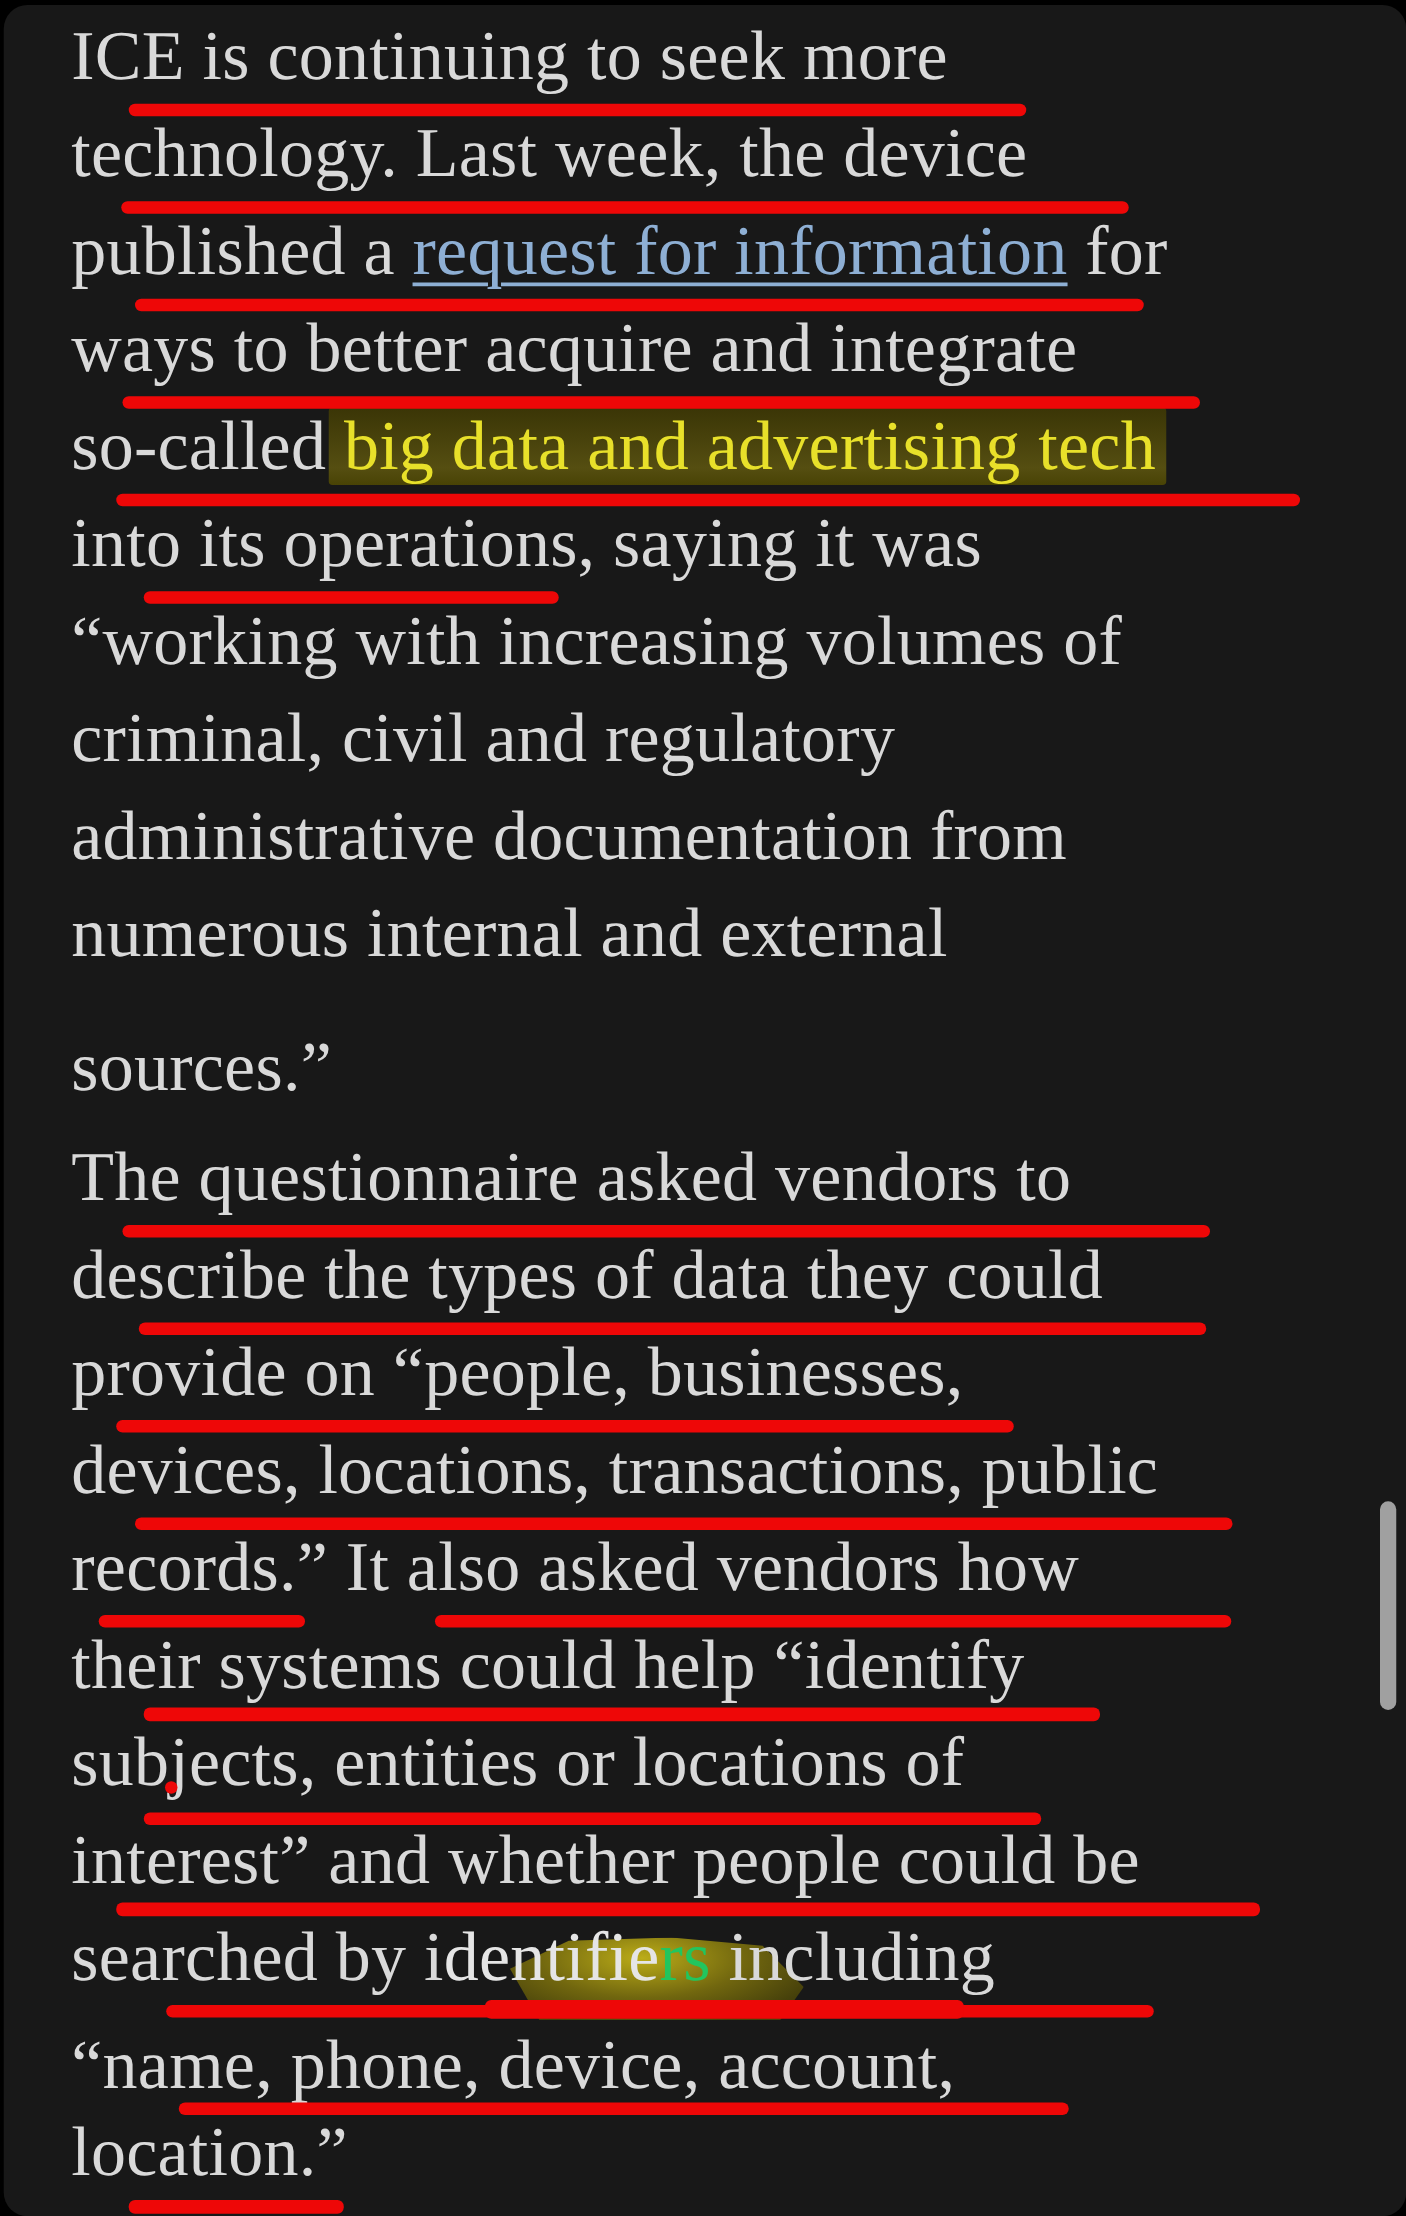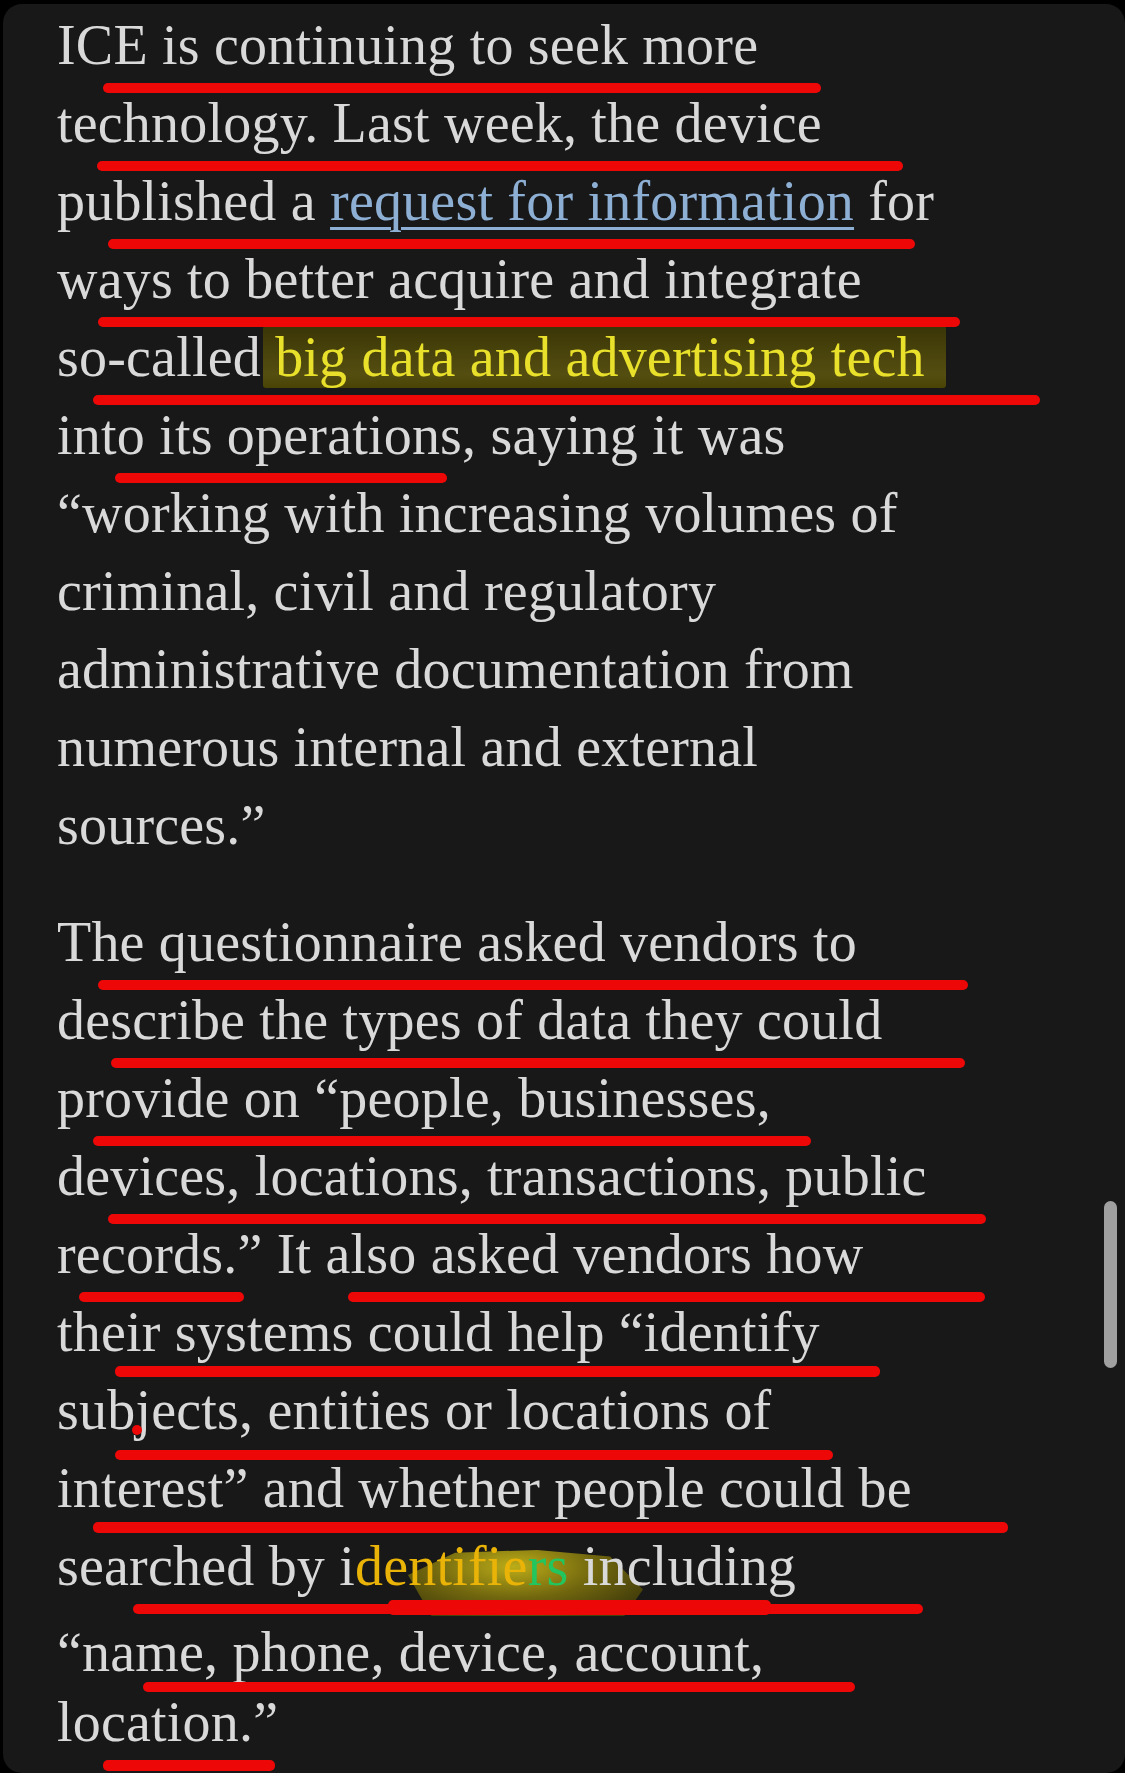--- a/index.html
+++ b/index.html
@@ -37,25 +37,25 @@
   .seg-link {
     color: #8eafd4;
     text-decoration: underline;
     text-decoration-thickness: 3px;
     text-underline-offset: 7px;
     cursor: pointer;
   }
   .seg-hl {
     color: #e8e02a;
     background: linear-gradient(180deg, #3a3506 0%, #554e11 78%, #494305 100%);
-    padding: 0 21px 0 12px;
+    padding: 0 8px 0 12px;
     margin: 0 -8px 0 -12px;
     border-radius: 3px;
   }
-  .seg-hly { color: #eab308; }
+  .seg-hly { color: #e5e5e5; }
   .seg-hlf { color: #22c55e; }
   .ann-layer, .blob-layer {
     position: absolute;
     inset: 0;
   }
   .ann-layer { z-index: 3; }
   .blob-layer { z-index: 1; }
   .stroke {
     position: absolute;
     background: #ee0707;
@@ -87,21 +87,21 @@
       <div class="line" style="top: 13px;"><span>ICE is continuing to seek more</span></div>
       <div class="line" style="top: 91px;"><span>technology. Last week, the device</span></div>
       <div class="line" style="top: 169px;"><span>published a </span><span class="seg-link">request for information</span><span> for</span></div>
       <div class="line" style="top: 247px;"><span>ways to better acquire and integrate</span></div>
       <div class="line" style="top: 325px;"><span>so-called </span><span class="seg-hl">big data and advertising tech</span></div>
       <div class="line" style="top: 403px;"><span>into its operations, saying it was</span></div>
       <div class="line" style="top: 481px;"><span>“working with increasing volumes of</span></div>
       <div class="line" style="top: 559px;"><span>criminal, civil and regulatory</span></div>
       <div class="line" style="top: 637px;"><span>administrative documentation from</span></div>
       <div class="line" style="top: 715px;"><span>numerous internal and external</span></div>
-      <div class="line" style="top: 793px;"><span>sources.”</span></div>
+      <div class="line" style="top: 822px;"><span>sources.”</span></div>
       <div class="line" style="top: 910px;"><span>The questionnaire asked vendors to</span></div>
       <div class="line" style="top: 988px;"><span>describe the types of data they could</span></div>
       <div class="line" style="top: 1066px;"><span>provide on “people, businesses,</span></div>
       <div class="line" style="top: 1144px;"><span>devices, locations, transactions, public</span></div>
       <div class="line" style="top: 1222px;"><span>records.” It also asked vendors how</span></div>
       <div class="line" style="top: 1300px;"><span>their systems could help “identify</span></div>
       <div class="line" style="top: 1378px;"><span>subjects, entities or locations of</span></div>
       <div class="line" style="top: 1456px;"><span>interest” and whether people could be</span></div>
       <div class="line" style="top: 1534px;"><span>searched by i</span><span class="seg-hly">dentifie</span><span class="seg-hlf">rs</span><span> including</span></div>
       <div class="line" style="top: 1620px;"><span>“name, phone, device, account,</span></div>

